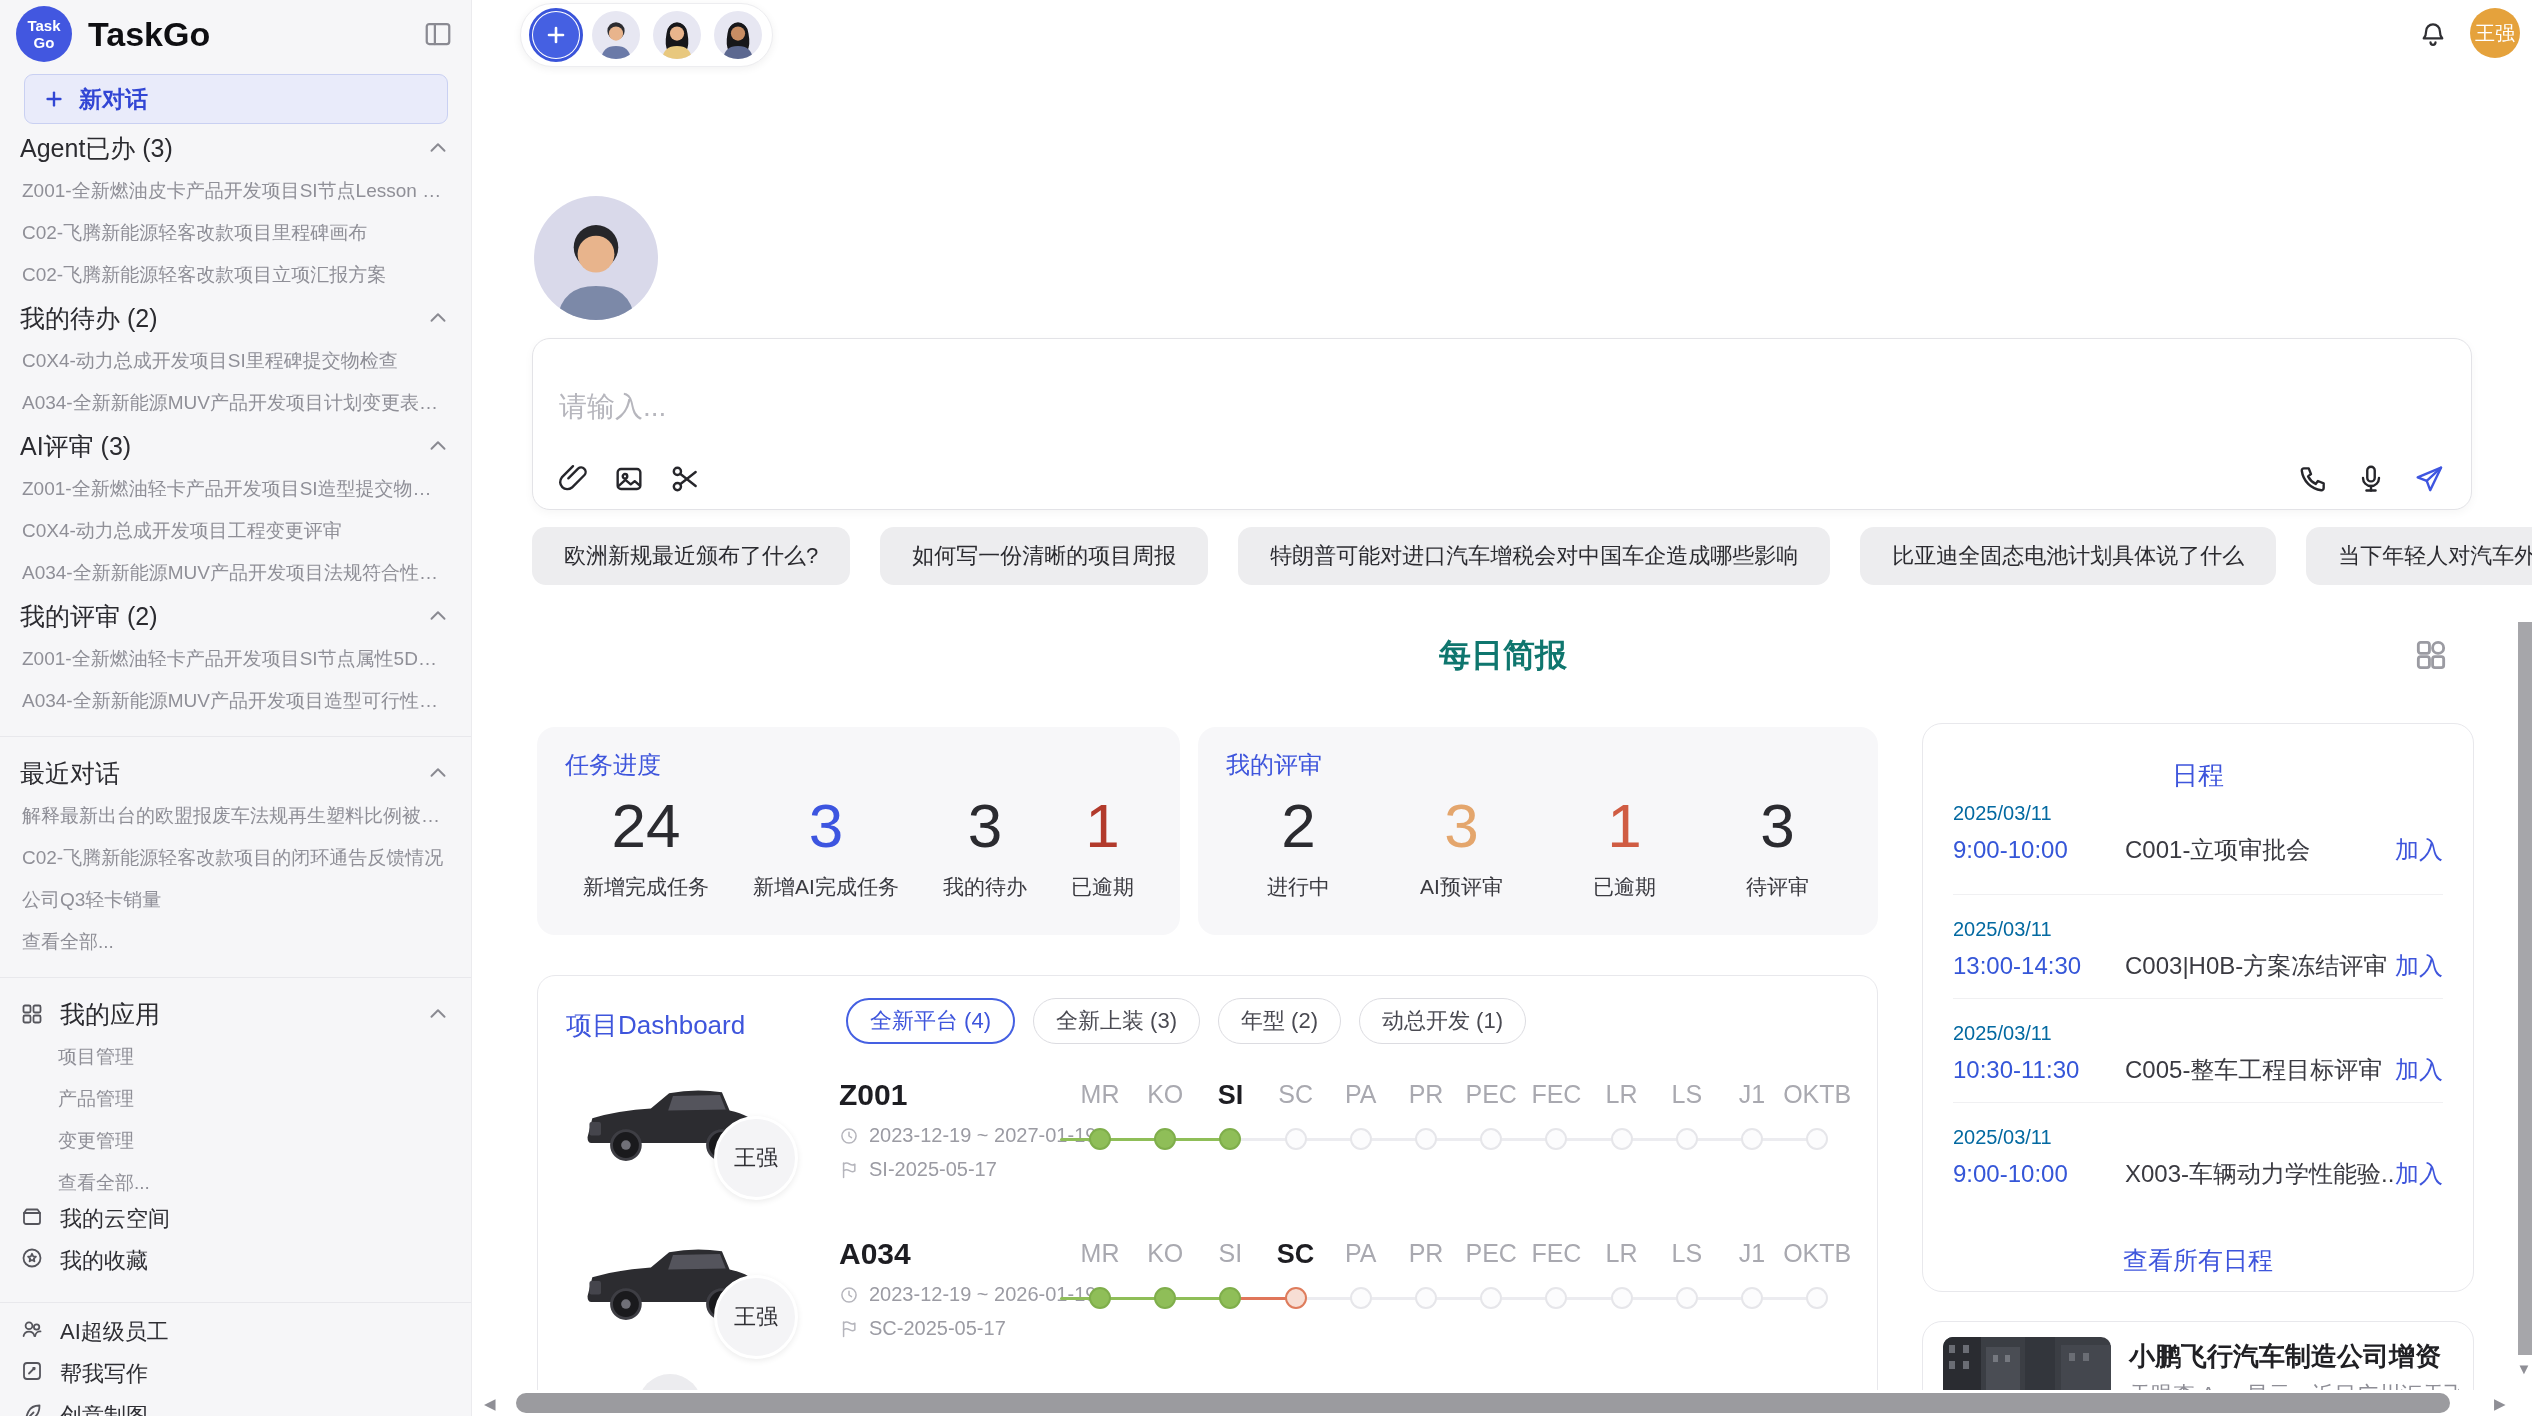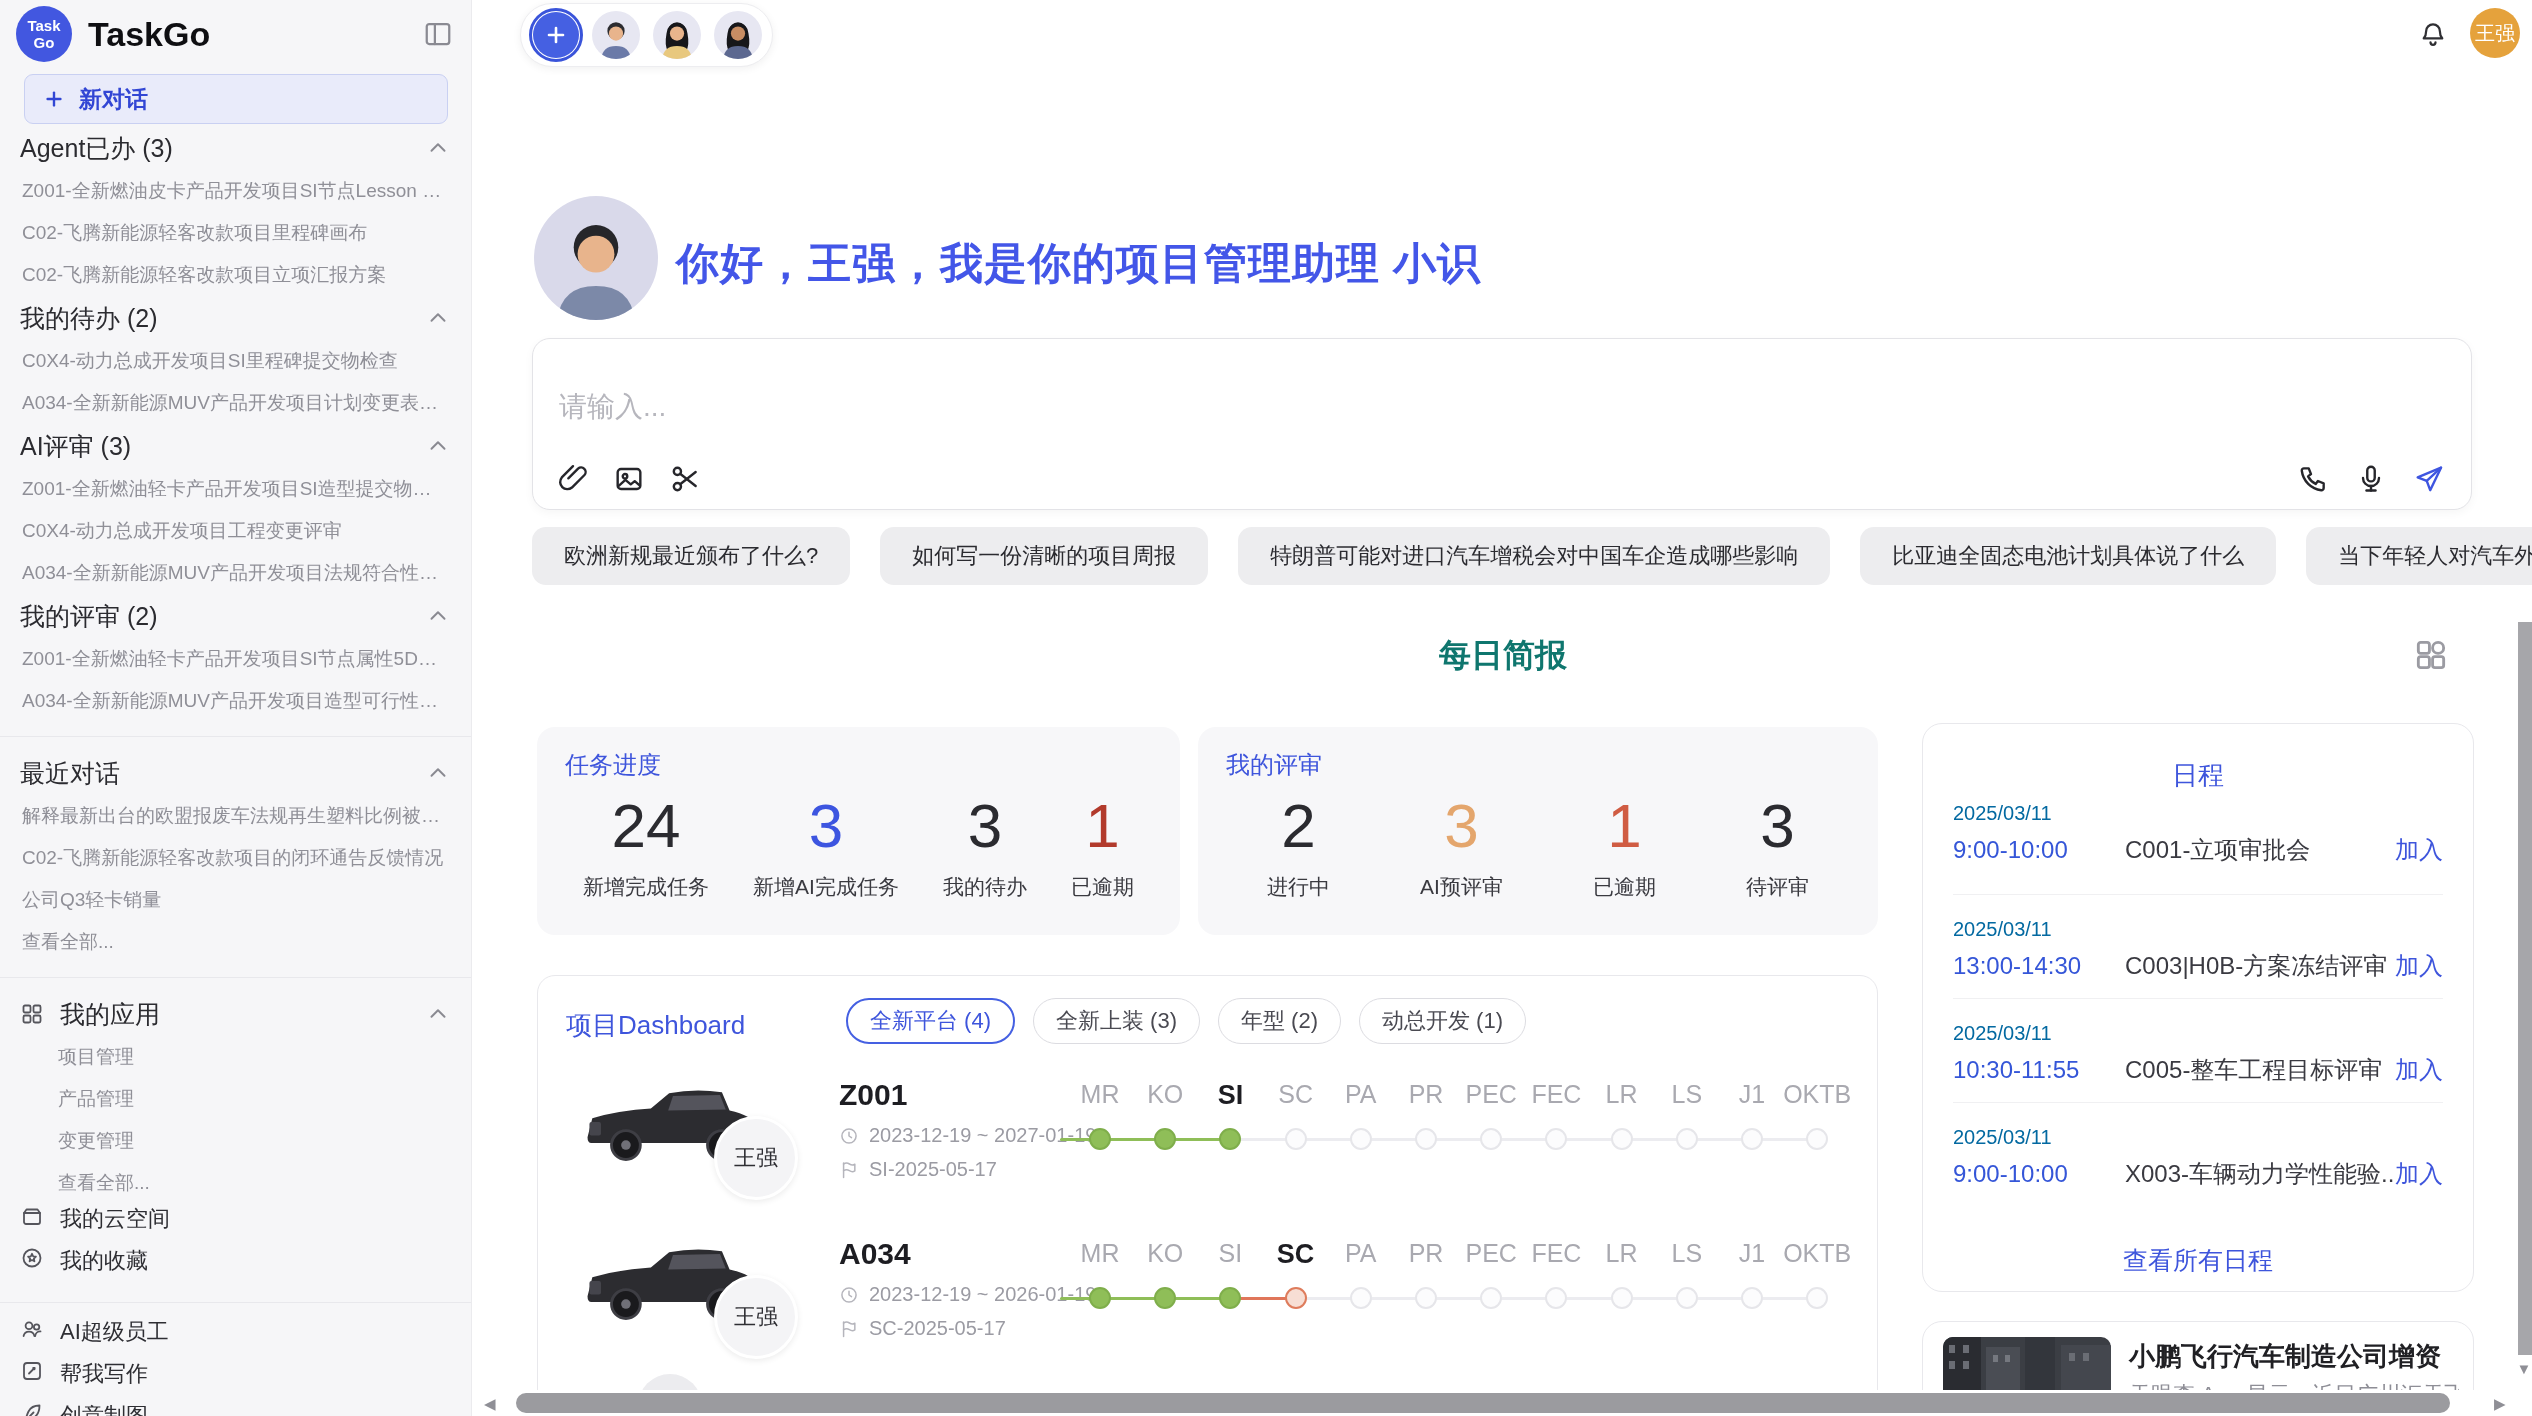--- a/index.html
+++ b/index.html
@@ -319,21 +319,20 @@
   <div class="user-badge">王强</div>
 
   <div class="greet-avatar" id="greetAvatar">
       <svg viewBox="0 0 64 64">
         <rect width="64" height="64" fill="#d9d9ea"></rect>
         <circle cx="32" cy="26.5" r="11.5" fill="#26262a"></circle>
         <circle cx="32" cy="30" r="9.5" fill="#e8b48c"></circle>
         <path d="M12 64 Q14 46.5 32 46.5 Q50 46.5 52 64 Z" fill="#7c89a8"></path>
       </svg>
     </div>
-  <div class="greet-text">你好，王强，我是你的项目管理助理 小识</div>
 
   <div class="composer">
     <input type="text" placeholder="请输入..." style="">
     <div class="comp-icons">
       <span class="icon">
         <svg viewBox="0 0 24 24">
             <path d="M8.5 11.5 l7.3 -7.3 a3.4 3.4 0 0 1 4.8 4.8 L11.2 18.4 a5.4 5.4 0 0 1 -7.6 -7.6 L12 2.4"></path>
           </svg>
       </span>
       <span class="icon">
@@ -585,21 +584,21 @@
           <div class="s-row">
             <span class="s-time">13:00-14:30</span>
             <span class="s-title">C003|H0B-方案冻结评审</span>
             <span class="s-join">加入</span>
           </div>
         </div>
         <div class="s-div" style="top: 274px;"></div>
         <div class="sch" style="top: 298px;">
           <div class="s-date">2025/03/11</div>
           <div class="s-row">
-            <span class="s-time">10:30-11:55</span>
+            <span class="s-time">10:30-11:30</span>
             <span class="s-title">C005-整车工程目标评审</span>
             <span class="s-join">加入</span>
           </div>
         </div>
         <div class="s-div" style="top: 378px;"></div>
         <div class="sch" style="top: 402px;">
           <div class="s-date">2025/03/11</div>
           <div class="s-row">
             <span class="s-time">9:00-10:00</span>
             <span class="s-title">X003-车辆动力学性能验...</span>

